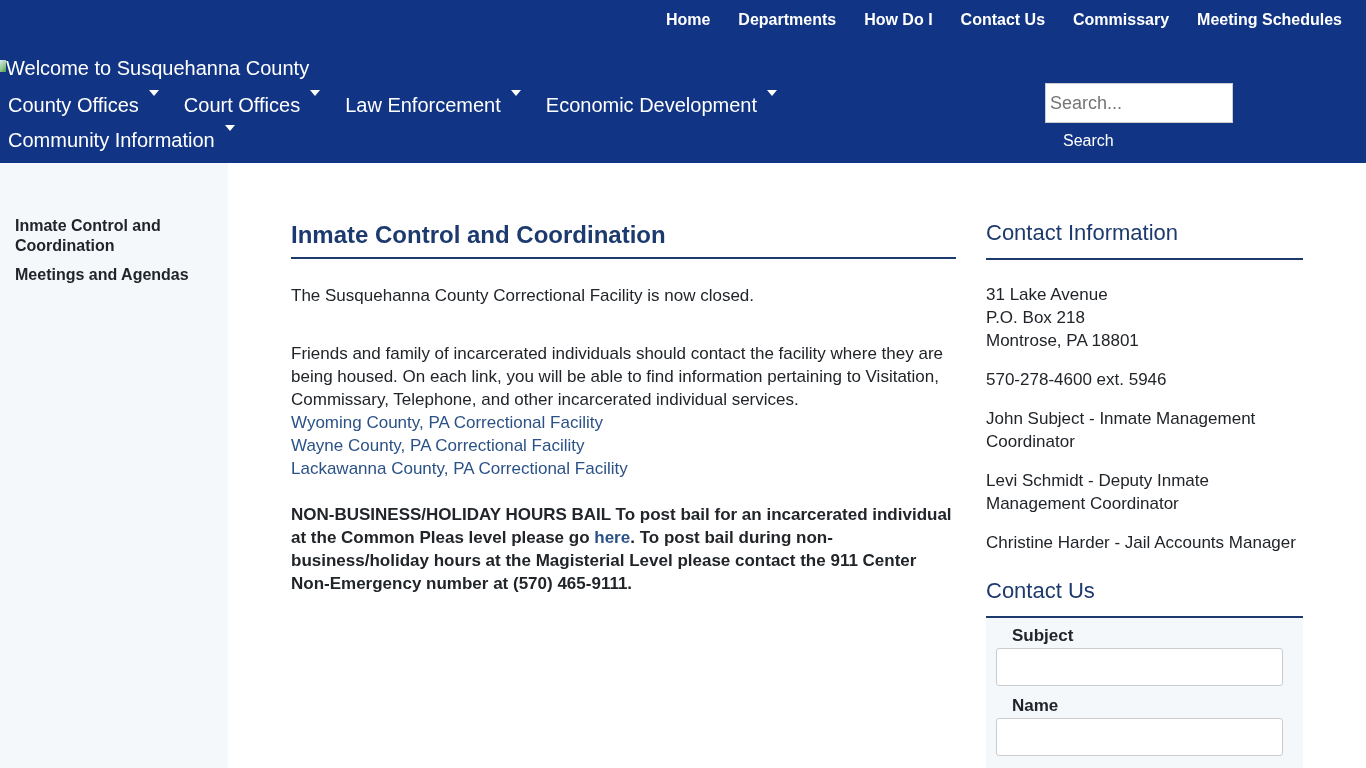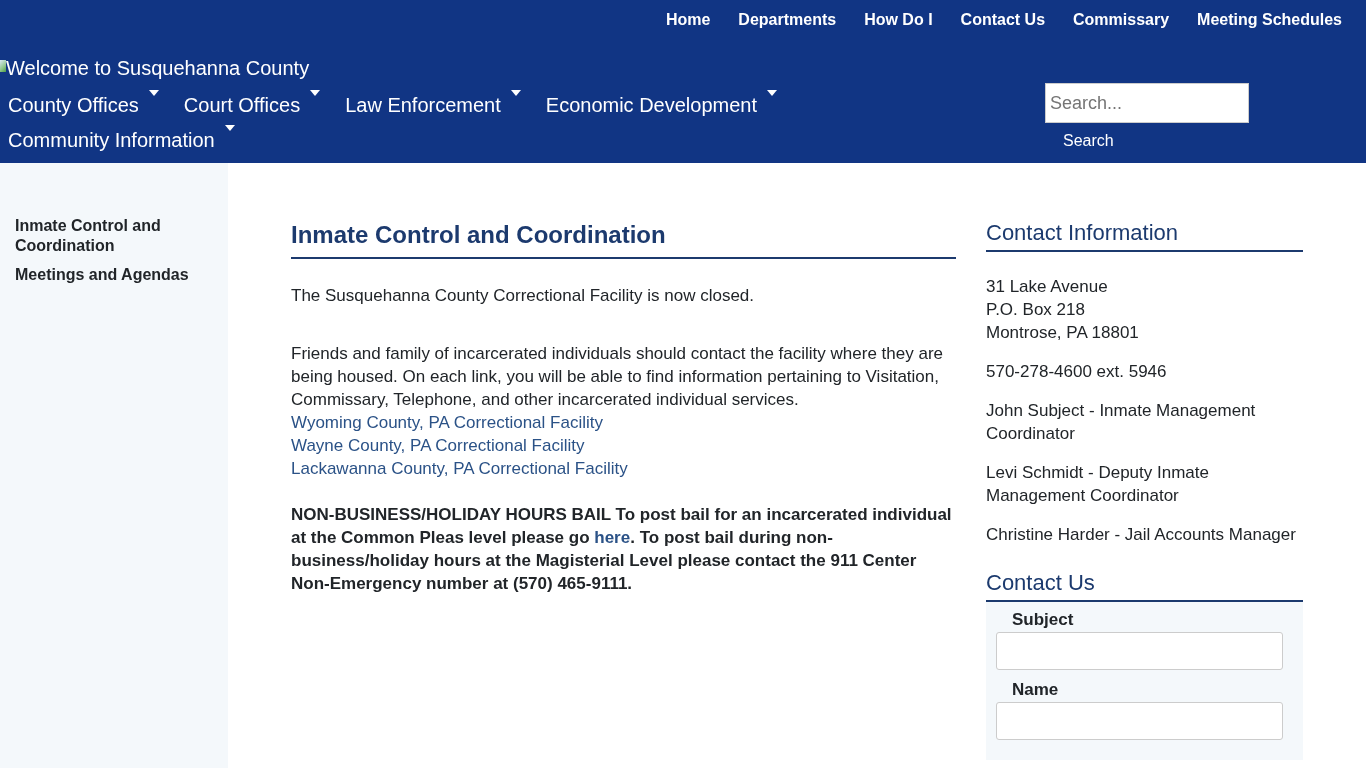--- a/index.html
+++ b/index.html
@@ -12,38 +12,38 @@
   .top-links a:last-child { padding-right: 10px; }
 
   .logo { position: absolute; top: 57px; left: 0; color: #ffffff; font-size: 20px; line-height: 22px; display: flex; align-items: flex-start; }
   .broken-img { display: inline-block; width: 6px; height: 16px; margin-right: 0; position: relative; }
   .broken-img::before { content: ""; position: absolute; left: 0; top: 3px; width: 6px; height: 12px; background: linear-gradient(135deg, #d9e8f7 0%, #8fc68b 60%, #4a9a46 100%); }
 
   .main-nav { position: absolute; top: 88px; left: 8px; width: 800px; display: flex; flex-wrap: wrap; row-gap: 0; }
   .main-nav .nav-item { color: #ffffff; font-size: 20px; line-height: 35px; margin-right: 25px; display: flex; cursor: pointer; }
   .caret { display: inline-block; width: 0; height: 0; border-left: 5px solid transparent; border-right: 5px solid transparent; border-top: 6px solid #ffffff; margin-left: 10px; margin-top: 2px; }
 
-  .search-box { position: absolute; top: 83px; left: 1045px; width: 204px; height: 40px; border: 1px solid #cccccc; background: #ffffff; font-size: 18px; padding: 0 4px; color: #333; font-family: "Liberation Sans", sans-serif; }
+  .search-box { position: absolute; top: 83px; left: 1045px; width: 188px; height: 40px; border: 1px solid #cccccc; background: #ffffff; font-size: 18px; padding: 0 4px; color: #333; font-family: "Liberation Sans", sans-serif; }
   .search-box::placeholder { color: #757575; }
   .search-btn { position: absolute; top: 132px; left: 1063px; color: #ffffff; font-size: 16px; background: none; border: none; font-family: "Liberation Sans", sans-serif; cursor: pointer; }
 
   .sidebar { position: absolute; top: 163px; left: 0; width: 228px; height: 605px; background: #f4f8fb; padding-top: 53px; }
   .sidebar a { display: block; color: #212529; font-weight: bold; font-size: 16px; line-height: 20px; text-decoration: none; padding-left: 15px; width: 190px; margin-bottom: 9px; }
 
   .content { position: absolute; top: 163px; left: 291px; width: 665px; }
   .content h1 { color: #1c3a6e; font-size: 24px; font-weight: bold; margin-top: 58px; padding-bottom: 8px; border-bottom: 2px solid #1c3a6e; line-height: 28px; }
   .content p { font-size: 17px; line-height: 23px; color: #212529; }
   .content .p1 { margin-top: 25px; }
   .content .p2 { margin-top: 35px; }
   .content .link-p { }
   .content a { color: #2b5287; text-decoration: none; }
   .content .p-bail { margin-top: 23px; font-weight: bold; }
 
   .right { position: absolute; top: 163px; left: 986px; width: 317px; }
-  .right h2 { color: #1c3a6e; font-size: 22px; font-weight: normal; line-height: 26px; padding-bottom: 4px; border-bottom: 2px solid #1c3a6e; }
+  .right h2 { color: #1c3a6e; font-size: 22px; font-weight: normal; line-height: 26px; padding-bottom: 12px; border-bottom: 2px solid #1c3a6e; }
   .right .ci-title { margin-top: 57px; }
   .right p { font-size: 17px; line-height: 23px; color: #212529; }
   .right .addr { margin-top: 23px; }
   .right .gap { margin-top: 16px; }
   .right .cu-title { margin-top: 24px; }
   .form { background: #f4f8fb; padding: 8px 10px 10px 10px; }
   .form label { display: block; font-weight: bold; font-size: 17px; line-height: 20px; color: #212529; margin-left: 16px; }
   .form input { display: block; width: 287px; height: 38px; border: 1px solid #cccccc; border-radius: 3px; background: #ffffff; margin-top: 2px; margin-bottom: 10px; font-family: "Liberation Sans", sans-serif; }
 </style>
 </head>

